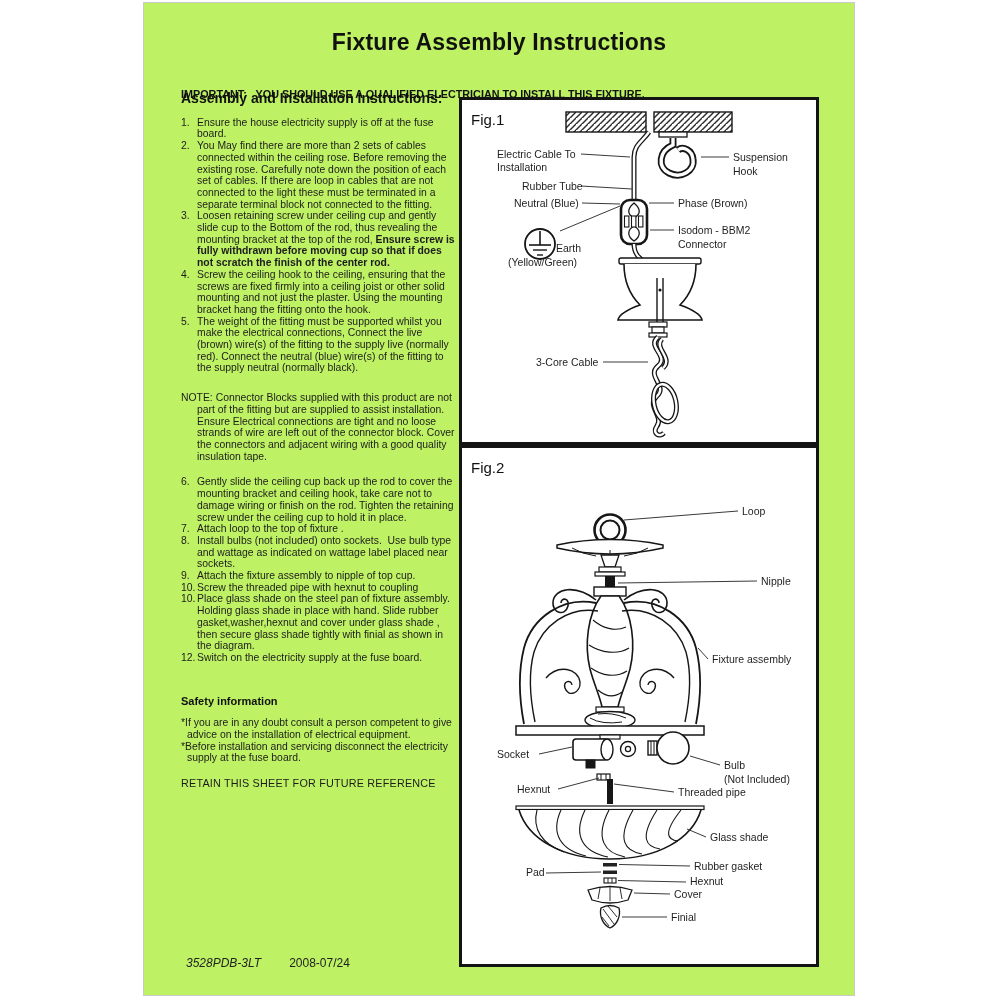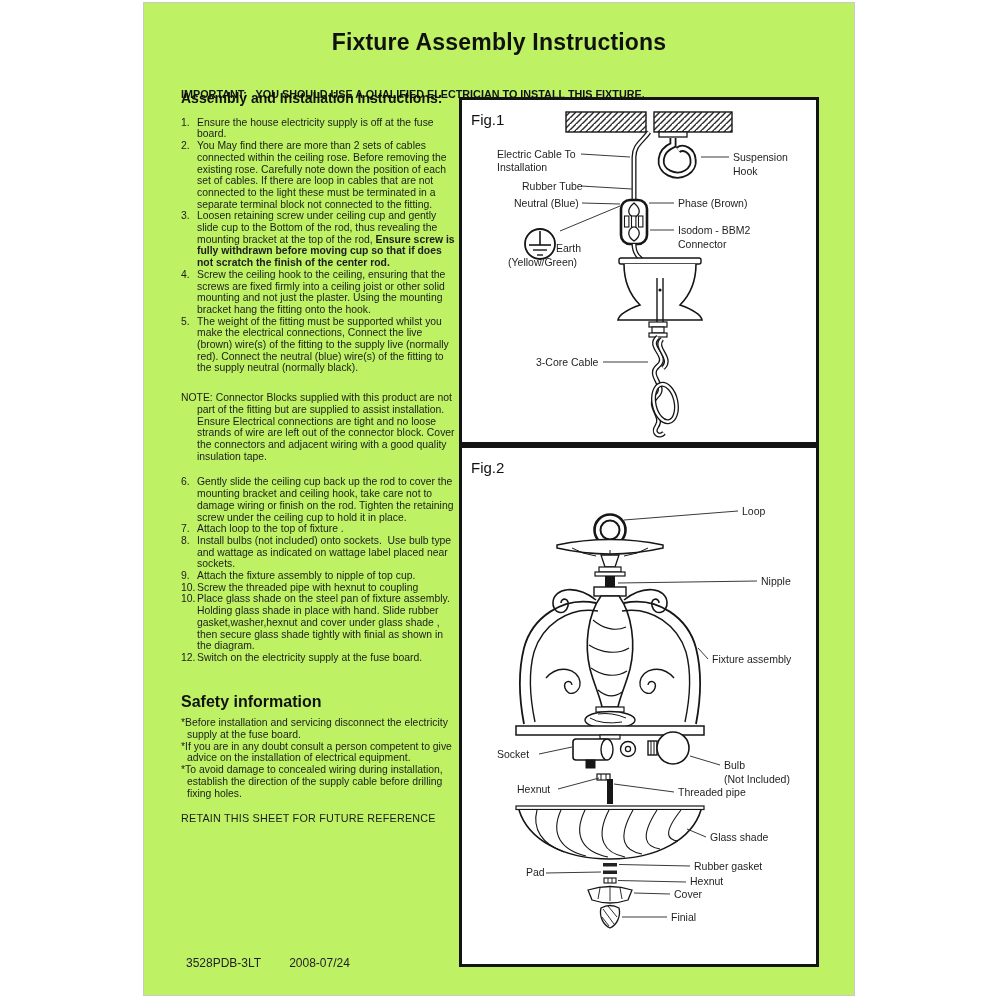--- a/index.html
+++ b/index.html
@@ -20,42 +20,42 @@
   .left-col{
     position:absolute;left:37px;top:90px;width:274px;
     font-size:10.4px;line-height:11.7px;color:#1c1c1c;
   }
   .sec-heading{font-size:14px;font-weight:bold;margin:0 0 12px 0;color:#111;}
   .ilist{margin:0;padding:0;list-style:none;}
   .item{display:flex;margin:0;}
   .item .num{flex:none;width:16px;}
   .item .body{flex:1;white-space:pre-wrap;}
   .conn-note{margin:18px 0 14px 0;padding-left:16px;text-indent:-16px;white-space:pre-wrap;}
-  .safety-heading{font-size:16px;font-weight:bold;margin:32px 0 10px 0;color:#111;}
+  .safety-heading{font-size:11px;font-weight:bold;margin:32px 0 10px 0;color:#111;}
   .bullet{padding-left:6px;text-indent:-6px;white-space:pre-wrap;}
   .retain{margin-top:14px;font-size:10.8px;letter-spacing:.2px;}
   .figbox{
     position:absolute;left:315px;width:360px;box-sizing:border-box;
     border:3px solid #141414;background:#fff;
   }
   #fig1-box{top:94px;height:348px;}
   #fig2-box{top:442px;height:522px;}
   .figbox svg{display:block;width:100%;height:100%;}
   svg text{font-family:"Liberation Sans", sans-serif;font-size:10.5px;fill:#1e1e1e;}
   svg text.figtitle{font-size:15px;fill:#111;}
   .ln{stroke:#3a3a3a;stroke-width:1;}
   .o{fill:none;stroke:#161616;}
   .tube-o{fill:none;stroke:#161616;stroke-width:5;}
   .tube-i{fill:none;stroke:#ffffff;stroke-width:2.4;}
   .hook-o{fill:none;stroke:#161616;stroke-width:7;}
   .hook-i{fill:none;stroke:#ffffff;stroke-width:3.4;}
   .footer{
     position:absolute;left:42px;top:953px;font-size:12px;color:#222;
   }
-  .footer .model{margin-right:28px;}
+  .footer .model{margin-right:28px;font-style:italic;}
 </style>
 </head>
 <body>
 
 <div class="sheet">
 
   <div class="doc-title">Fixture Assembly Instructions</div>
   <div class="top-notes">
     <div>IMPORTANT:   YOU SHOULD USE A QUALIFIED ELECTRICIAN TO INSTALL THIS FIXTURE.</div>
   </div>
@@ -109,23 +109,22 @@
           <span class="body">Place glass shade on the steel pan of fixture assembly. Holding glass shade in place with hand. Slide rubber gasket,washer,hexnut and cover under glass shade , then secure glass shade tightly with finial as shown in the diagram.</span>
         </div>
       <div class="item">
           <span class="num">12.</span>
           <span class="body">Switch on the electricity supply at the fuse board.</span>
         </div>
     </div>
 
     <div class="safety-heading">Safety information</div>
     <div>
+      <div class="bullet">*If you are in any doubt consult a person competent to give advice on the installation of electrical equipment.</div>
       <div class="bullet">*Before installation and servicing disconnect the electricity supply at the fuse board.</div>
-      <div class="bullet">*If you are in any doubt consult a person competent to give advice on the installation of electrical equipment.</div>
-      <div class="bullet">*To avoid damage to concealed wiring during installation, establish the direction of the supply cable before drilling fixing holes.</div>
     </div>
     <div class="retain">RETAIN THIS SHEET FOR FUTURE REFERENCE</div>
   </div>
 
   <div class="figbox" id="fig1-box">
     <svg viewBox="0 0 354 342" preserveAspectRatio="none">
       <defs>
         <pattern id="hatch1" patternUnits="userSpaceOnUse" width="6" height="6">
           <path d="M-1,7 L7,-1" stroke="#2a2a2a" stroke-width="1.4"></path>
           <path d="M-1,13 L13,-1" stroke="#2a2a2a" stroke-width="1.4"></path>

